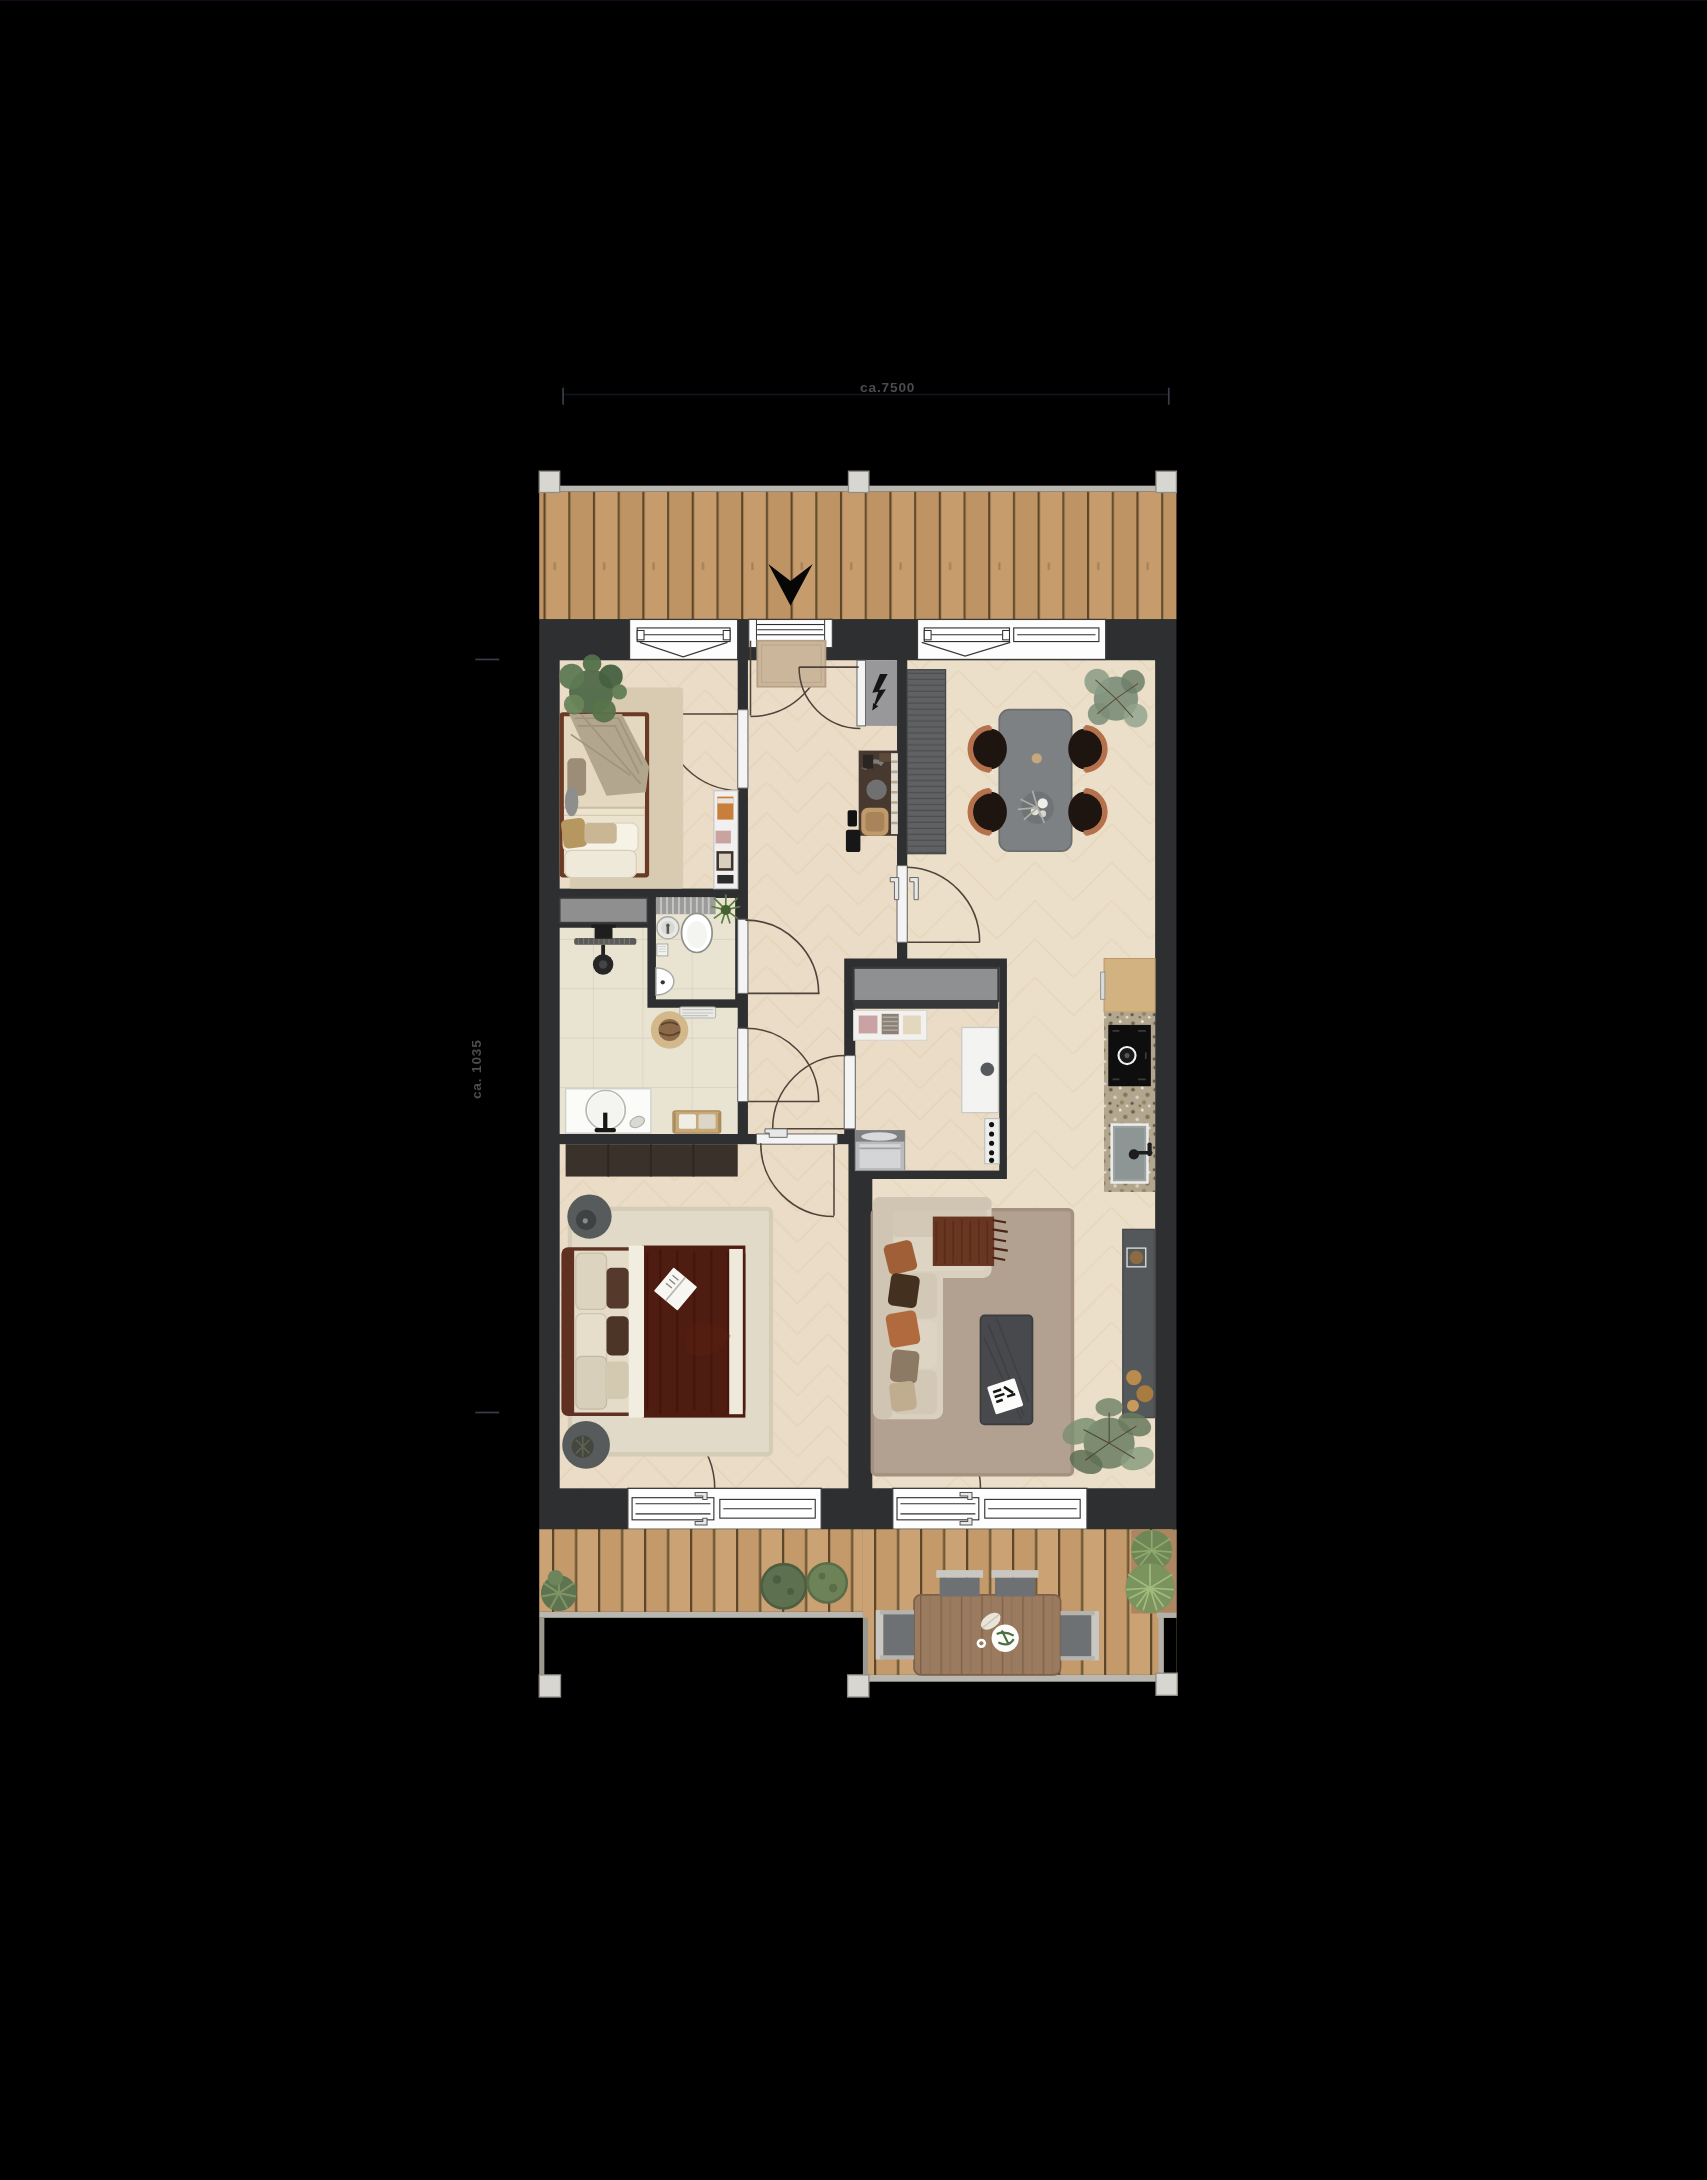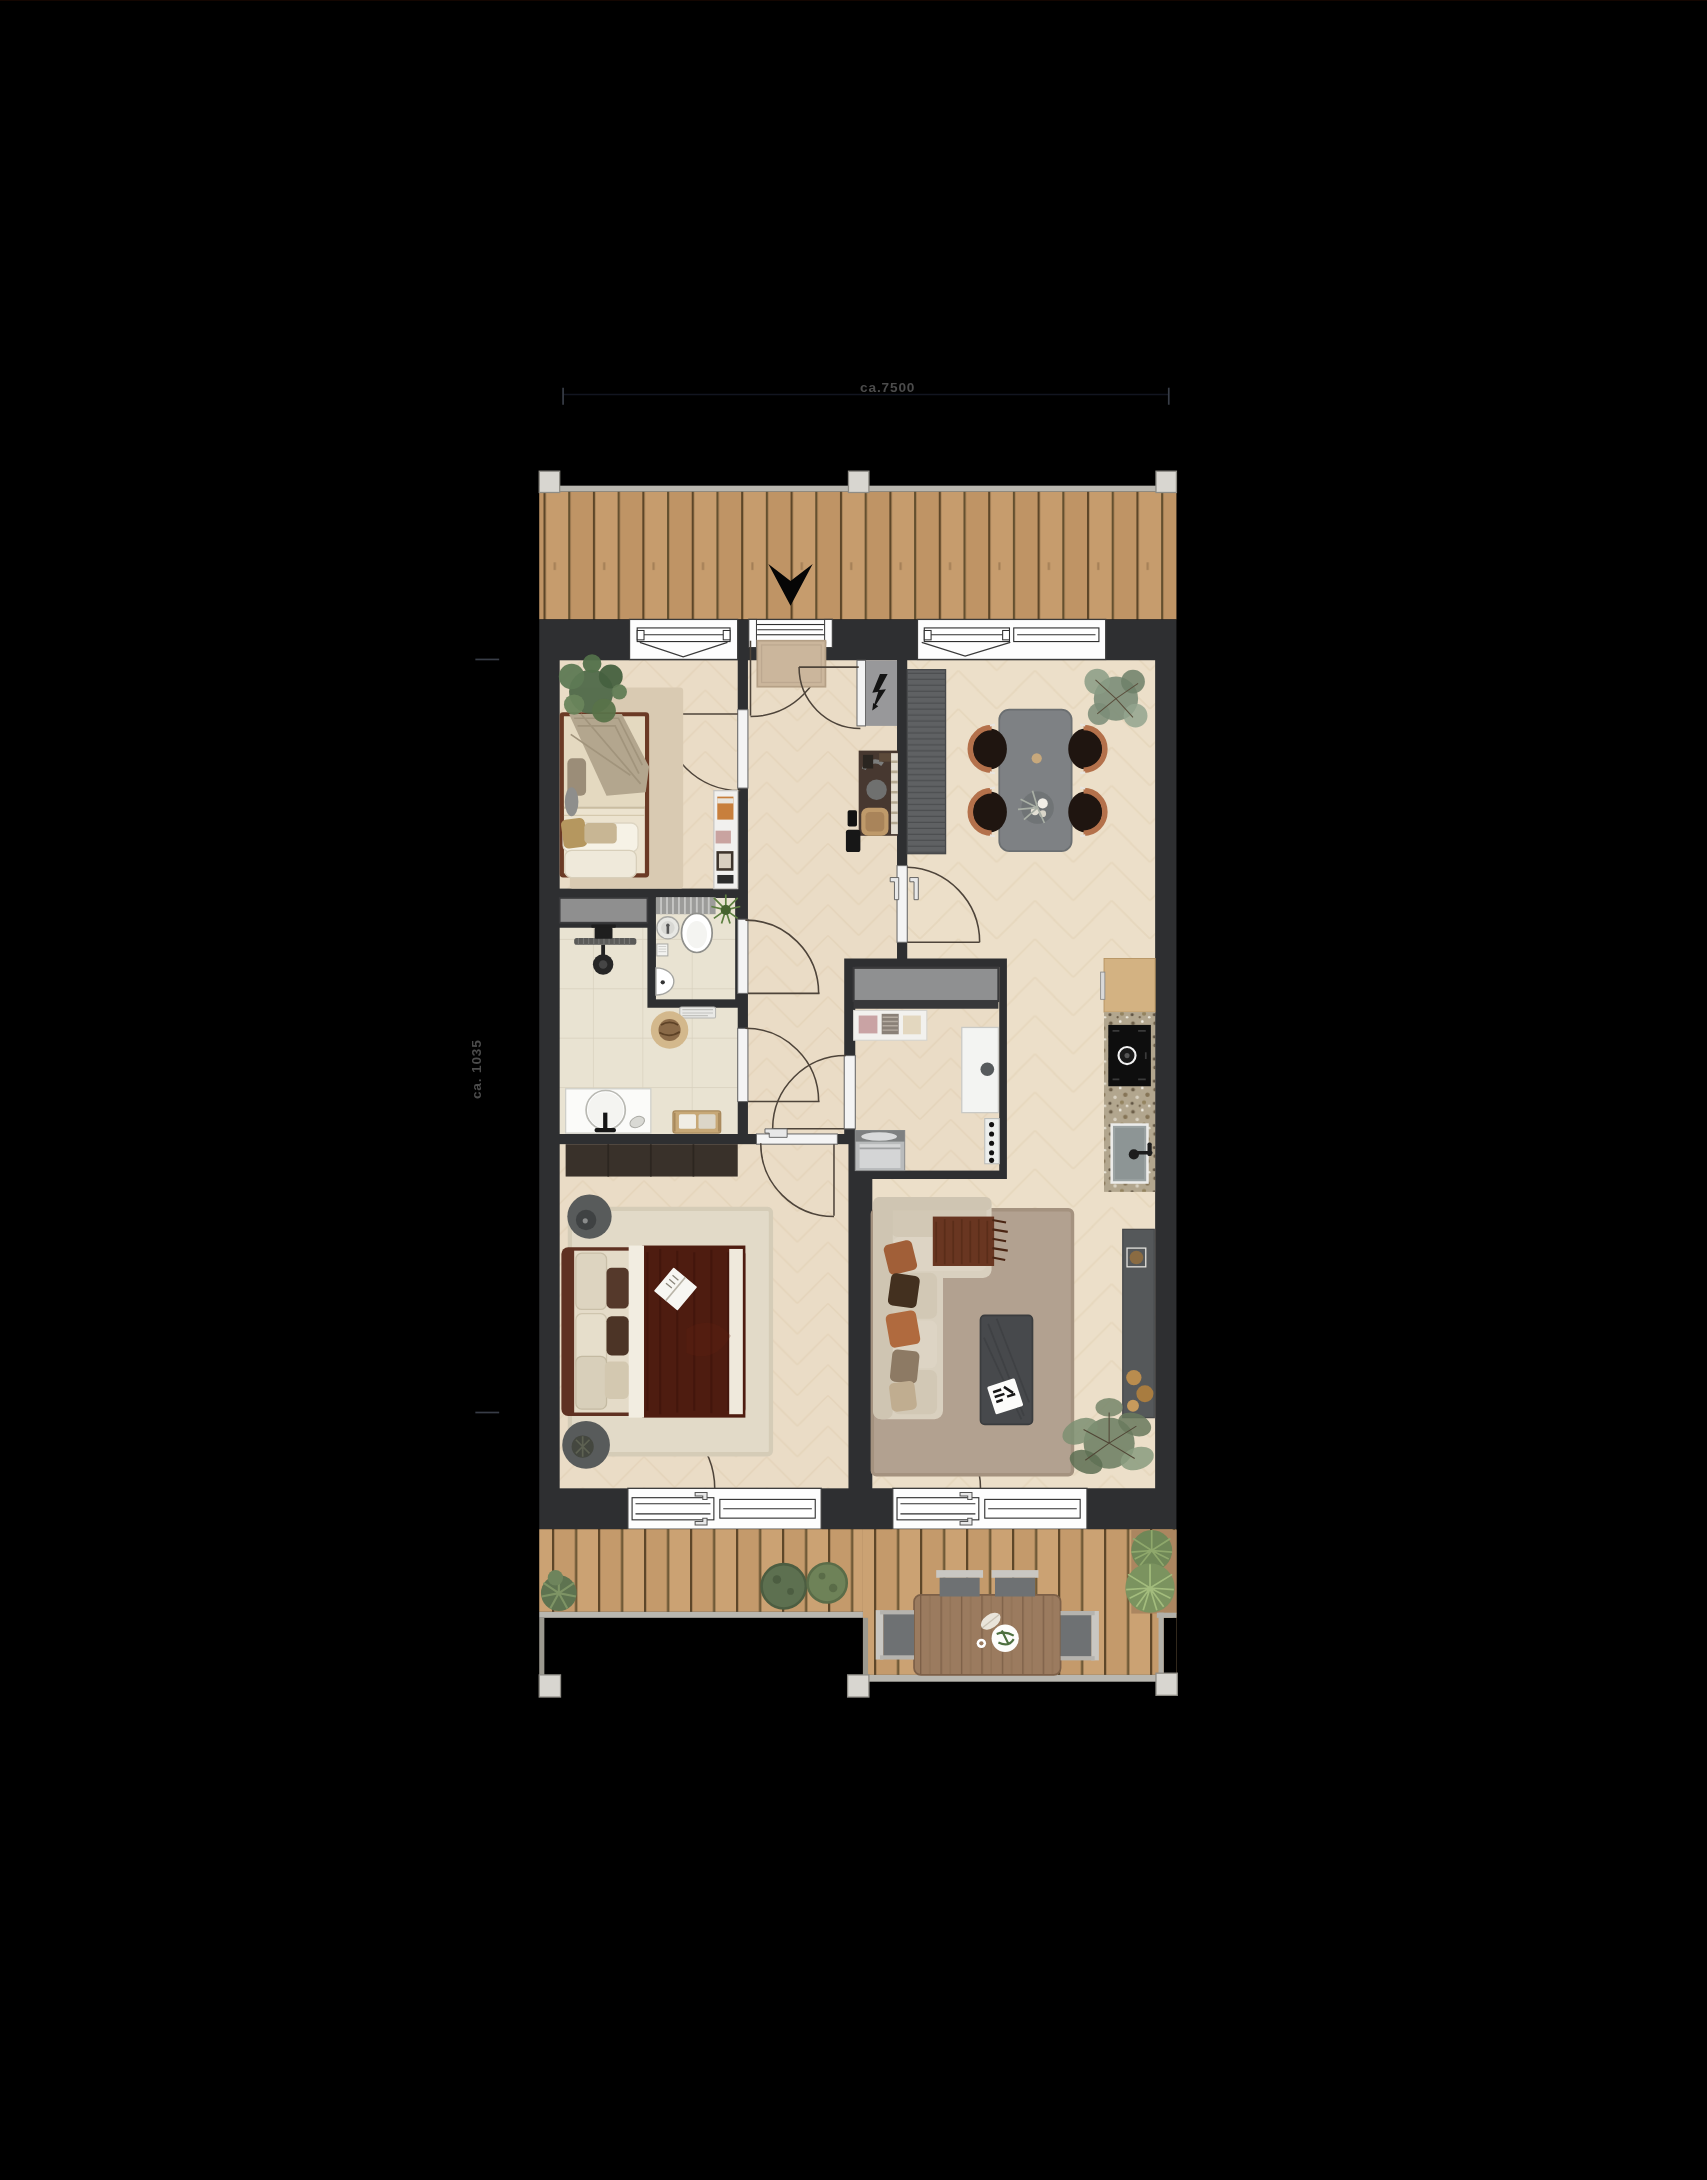--- a/index.html
+++ b/index.html
@@ -1,16 +1,16 @@
 <!DOCTYPE html>
 <html style="font-size:13.6px"><head>
 <meta charset="utf-8">
 <style>
 html,body{margin:0;padding:0;background:#000;}
-#wrap{position:relative;width:1708px;height:2181px;background:#c2410c;overflow:hidden;}
+#wrap{position:relative;width:1708px;height:2181px;background:#d946ef;overflow:hidden;}
 text{font-family:"Liberation Sans",sans-serif;}
 </style>
 </head>
 <body>
 <div id="wrap">
 <svg width="1708" height="2181" viewBox="0 0 2005 2560">
 <defs>
 <pattern id="hb" width="72" height="72" patternUnits="userSpaceOnUse">
 <rect width="72" height="72" fill="#eadcc6"></rect>
 <path d="M0 18 L36 -18 M0 54 L36 18 M0 90 L36 54 M36 -18 L72 18 M36 18 L72 54 M36 54 L72 90" stroke="#dbc9ab" stroke-width="2" fill="none" opacity="0.4"></path>

